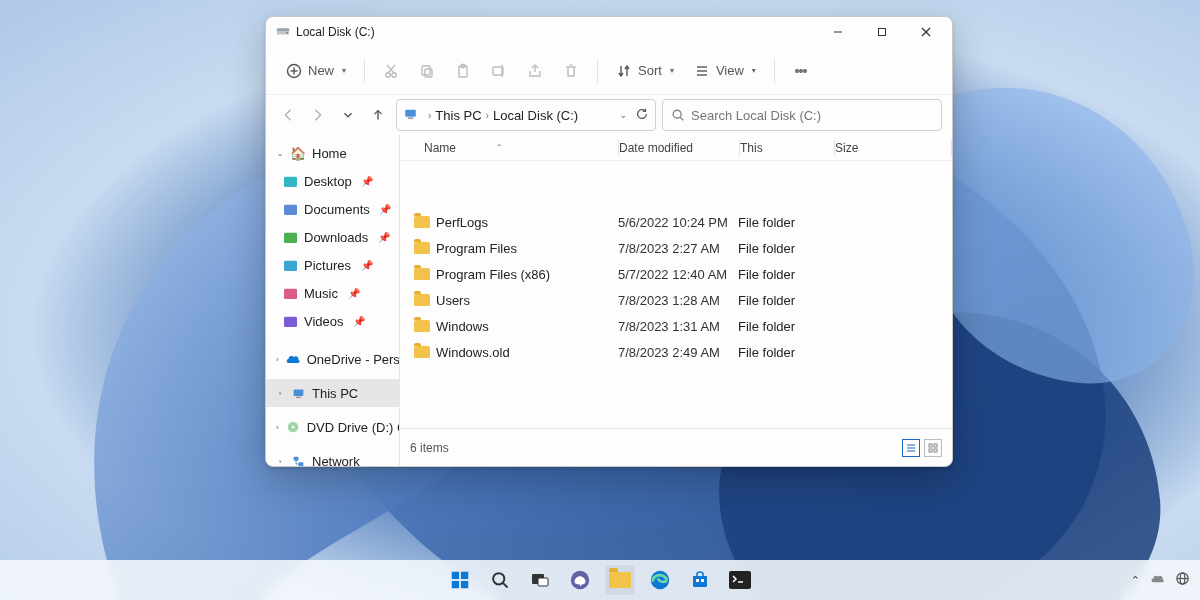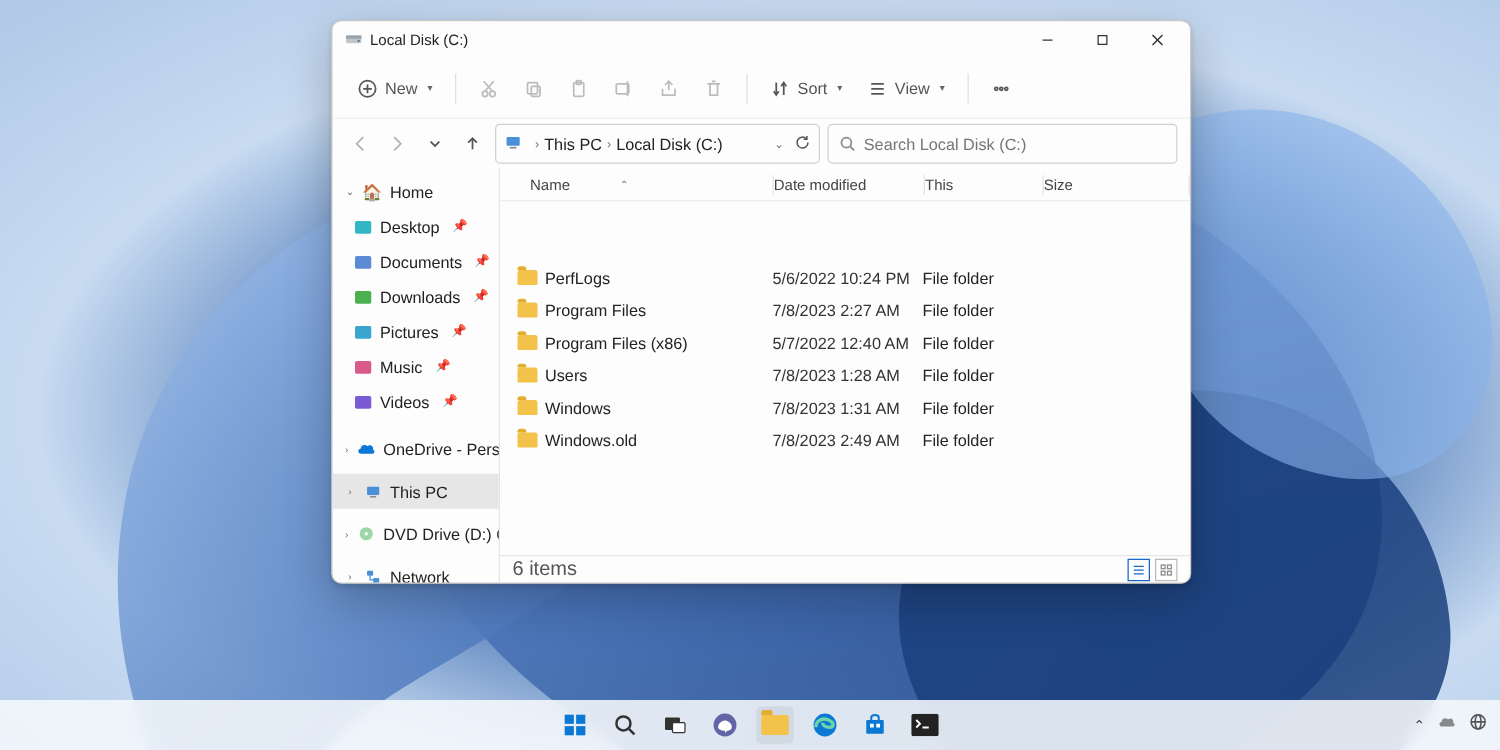--- a/index.html
+++ b/index.html
@@ -54,21 +54,21 @@
 .csep { width:1px; height:16px; background:#e3e3e3; }
 .sorticon{ margin-left:40px; font-size:8px; color:#666;}
 .rows { flex:1;margin-top:48px; }
 .row { height:26px; display:flex; align-items:center; color:#222; }
 .row .c-name { flex:0 0 218px; padding-left:14px; display:flex; align-items:center; gap:6px; }
 .row .c-date { flex:0 0 120px; color:#333; }
 .row .c-type { flex:0 0 94px; }
 .row .c-size { flex:1; }
 .fico { width:16px; height:12px; background:#f3c24a; border-radius:2px 2px 1px 1px; position:relative; }
 .fico:before { content:""; position:absolute; top:-3px; left:0; width:7px; height:3px; background:#e2ae2e; border-radius:2px 2px 0 0;}
-.status { height:22px; border-top:1px solid #e6e6e6; display:flex; align-items:center; padding:0 10px; font-size:16px; color:#555; }
+.status { height:38px; border-top:1px solid #e6e6e6; display:flex; align-items:center; padding:0 10px; font-size:12px; color:#555; }
 .status .spacer{flex:1;}
 .viewsw { width:18px; height:18px; border:1px solid #bbb; margin-left:4px; display:flex; align-items:center; justify-content:center; font-size:10px; }
 .viewsw.active{ border-color:#1a66c8; color:#1a66c8; }
 .taskbar { position:absolute; left:0; right:0; bottom:0; height:40px; background:rgba(245,248,252,.88); backdrop-filter:blur(6px); display:flex; align-items:center; justify-content:center; }
 .tasktray { position:absolute; right:10px; display:flex; align-items:center; gap:10px; color:#444; }
 .tasktray svg{width:15px;height:15px;}
 .tbicons{display:flex; gap:10px;}
 .tbicon{width:30px;height:30px;display:flex;align-items:center;justify-content:center;border-radius:4px;}
 </style>
 </head>

